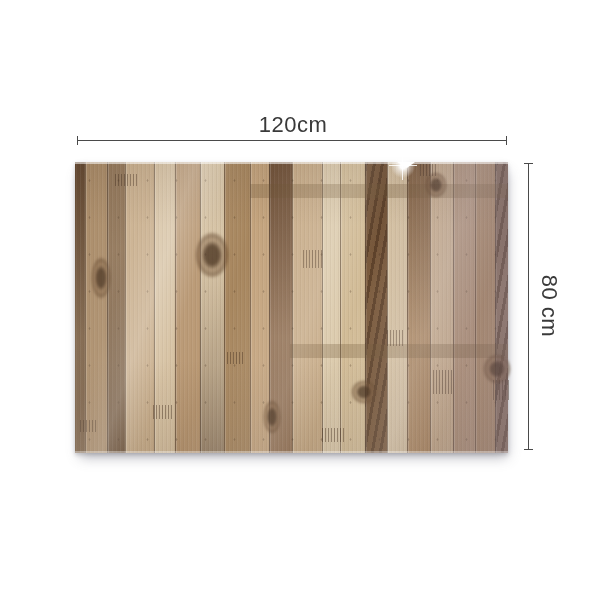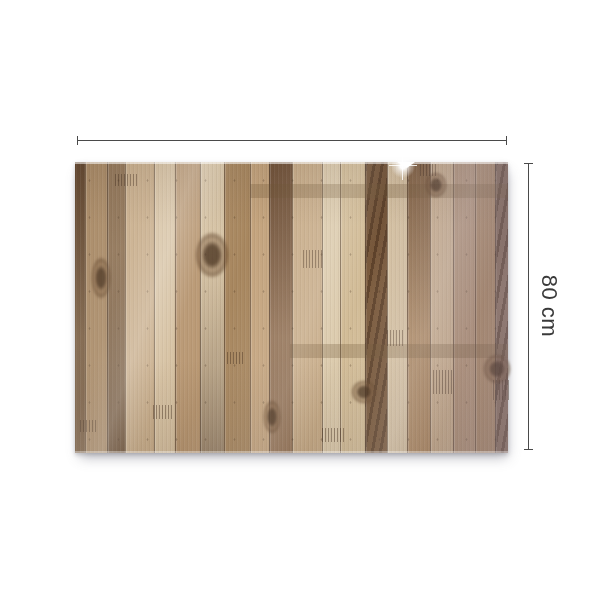--- a/index.html
+++ b/index.html
@@ -77,20 +77,21 @@
     background:radial-gradient(circle, rgba(255,255,255,.98) 0 14%, rgba(255,255,255,.55) 30%, rgba(255,255,255,0) 62%);}
   .glare:before,.glare:after{content:"";position:absolute;background:rgba(255,255,255,.85);}
   .glare:before{left:0;right:0;top:13px;height:1px;}
   .glare:after{top:0;bottom:0;left:13px;width:1px;}
 </style>
 </head>
 <body>
 
 <div class="scene">
 
+  <div class="dim-label dim-label-h">120cm</div>
   <div class="dim-line-h"></div>
   <div class="tick-v t-left"></div>
   <div class="tick-v t-right"></div>
 
   <div class="dim-line-v"></div>
   <div class="tick-h t-top"></div>
   <div class="tick-h t-bottom"></div>
   <div class="dim-label-v-anchor">
     <div class="dim-label">80 cm</div>
   </div>

